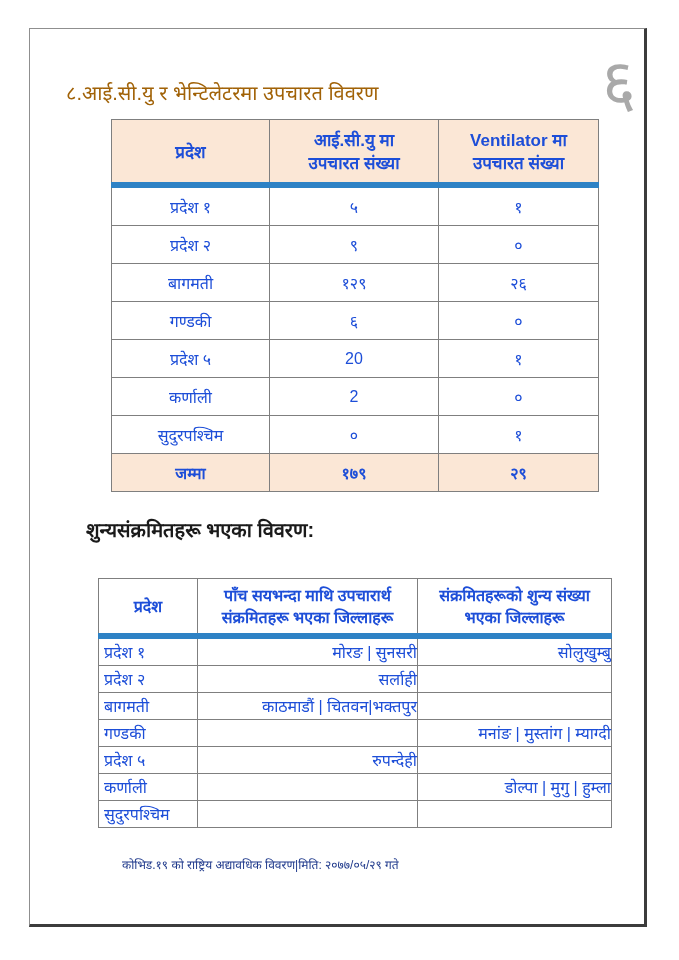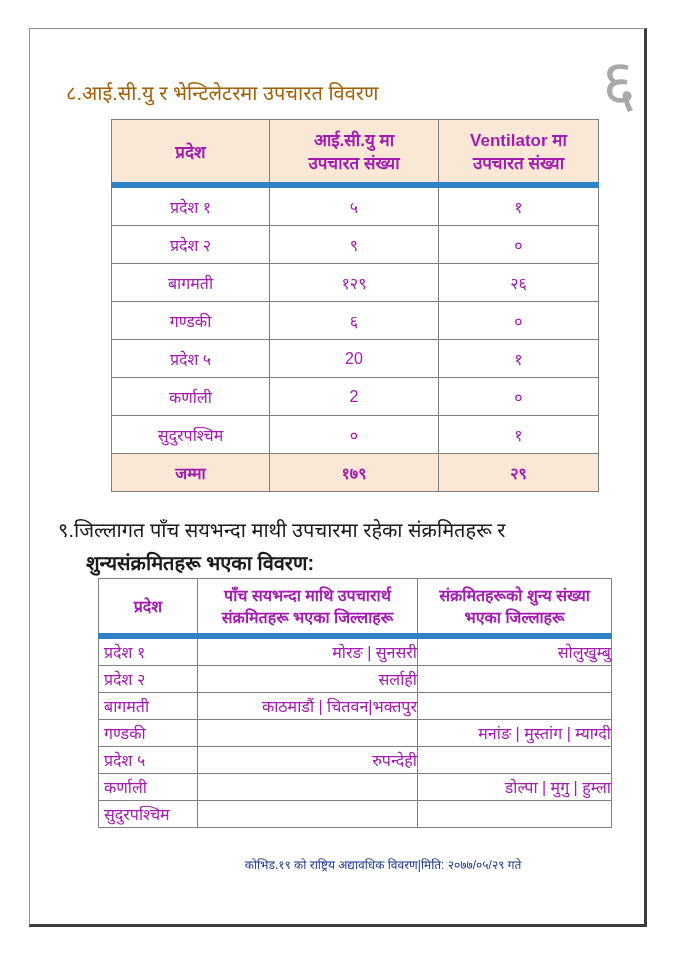--- a/index.html
+++ b/index.html
@@ -39,21 +39,21 @@
     position: absolute;
     left: 36px;
     top: 50px;
     font-size: 20px;
     color: #a16207;
     white-space: nowrap;
   }
   table {
     border-collapse: collapse;
     table-layout: fixed;
-    color: #a21caf;
+    color: #1d4ed8;
   }
   .t1 {
     position: absolute;
     left: 81px;
     top: 90px;
     width: 487px;
   }
   .t1 th {
     background: #fbe7d6;
     height: 62px;
@@ -116,21 +116,21 @@
   .t2 td.province {
     text-align: left;
     padding-left: 5px;
   }
   .t2 td.center { text-align: right; }
   .footer {
     position: absolute;
     left: 92px;
     right: 0;
     top: 827px;
-    text-align: center;
+    text-align: left;
     font-size: 12px;
     color: #203a8c;
   }
 </style>
 </head>
 <body>
 
 <div class="canvas">
   <div class="page">
 
@@ -191,21 +191,20 @@
         </tr>
         <tr class="total">
           <td>जम्मा</td>
           <td>१७९</td>
           <td>२९</td>
         </tr>
       </tbody>
     </table>
 
     <div class="h2">
-      <div class="line1">९.जिल्लागत पाँच सयभन्दा माथी उपचारमा रहेका संक्रमितहरू र</div>
       <div class="line2">शुन्यसंक्रमितहरू भएका विवरण:</div>
     </div>
 
     <table class="t2">
       <colgroup>
         <col style="width:99px">
           <col style="width:220px">
           <col style="width:194px">
       </colgroup>
       <thead>

